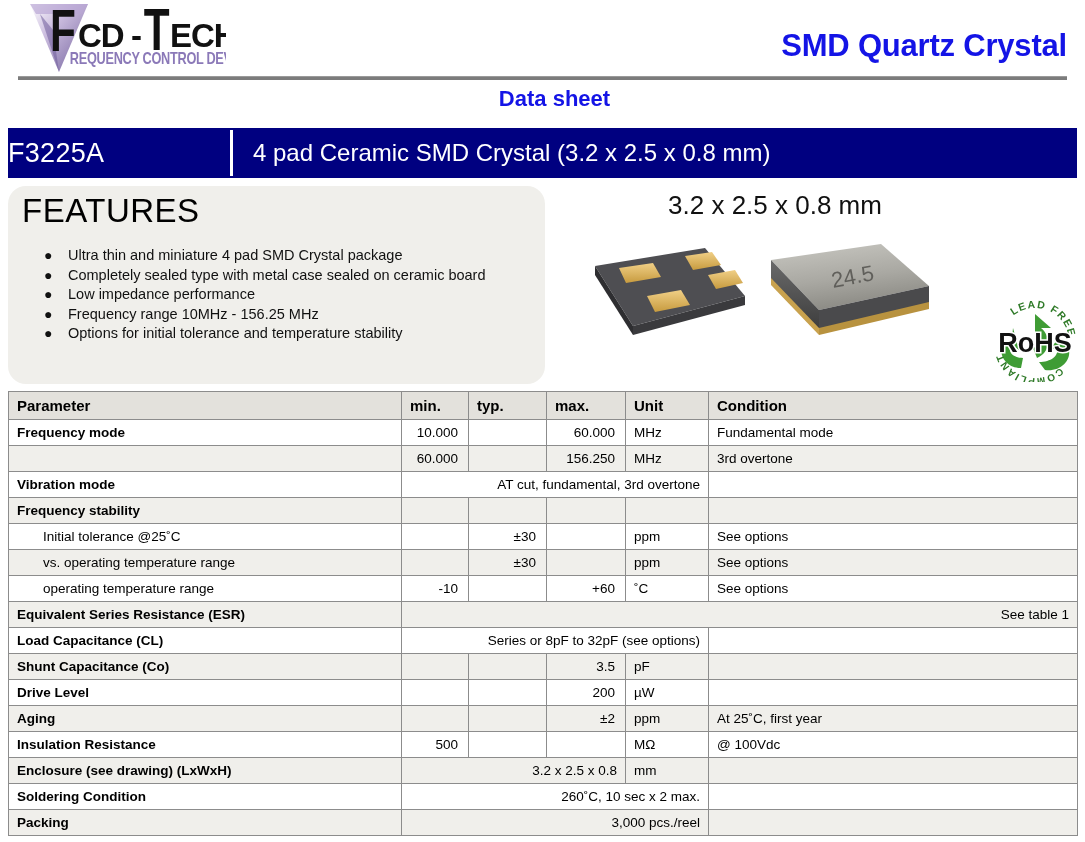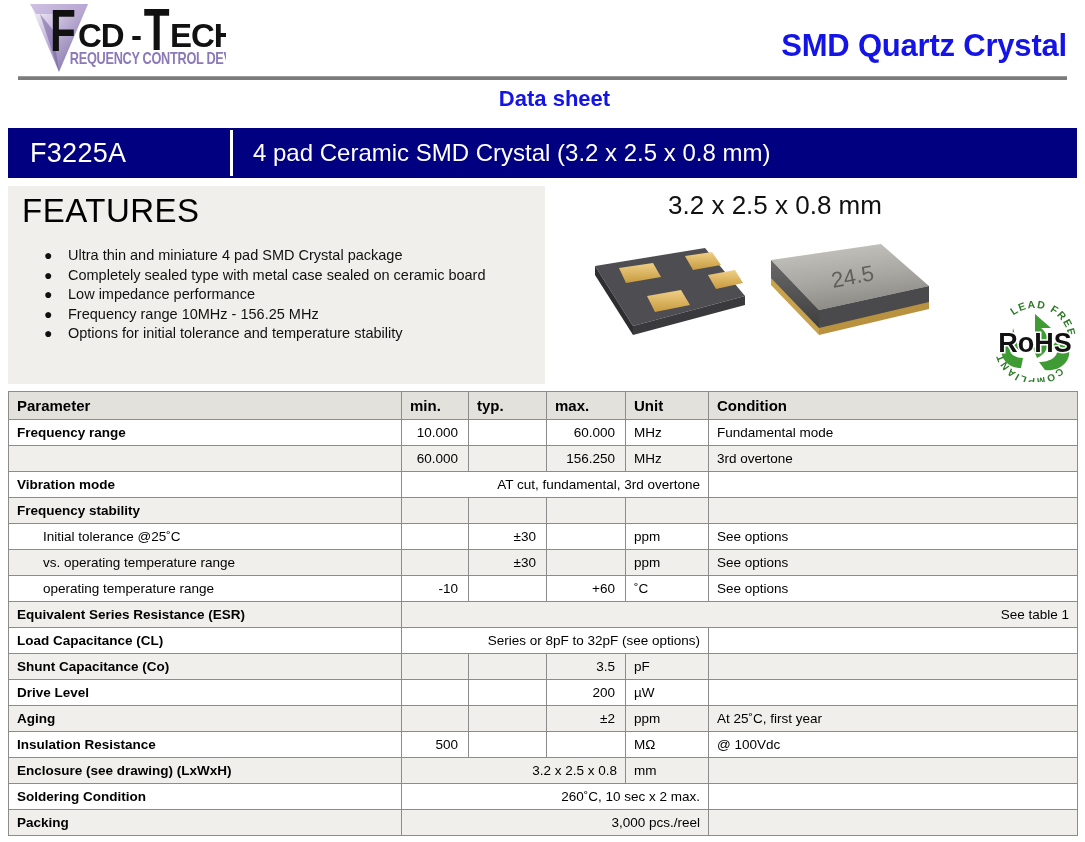--- a/index.html
+++ b/index.html
@@ -74,21 +74,20 @@
     width: 1069px;
     height: 50px;
     background: #000080;
     display: flex;
     align-items: stretch;
   }
   #banner-part {
     width: 222px;
     display: flex;
     align-items: center;
-    padding-left: 22px;
     box-sizing: border-box;
     font-size: 27px;
     color: #ffffff;
     letter-spacing: 0.3px;
   }
   #banner-divider {
     width: 3px;
     background: #ffffff;
     margin: 2px 0;
   }
@@ -103,20 +102,21 @@
   }
 
   
   #features-panel {
     position: absolute;
     left: 8px;
     top: 186px;
     width: 537px;
     height: 198px;
     background: #f0efeb;
+    border-radius: 18px;
   }
   #features-heading {
     position: absolute;
     left: 14px;
     top: 6px;
     font-size: 33px;
     font-weight: normal;
     letter-spacing: 0.5px;
   }
   #features-list {
@@ -348,21 +348,21 @@
       <th>Parameter</th>
       <th class="num">min.</th>
       <th class="num">typ.</th>
       <th class="num">max.</th>
       <th>Unit</th>
       <th>Condition</th>
     </tr>
   </thead>
   <tbody id="spec-body">
       <tr class="plain">
-        <td class="param">Frequency range</td>
+        <td class="param">Frequency mode</td>
         <td class="num">10.000</td>
         <td class="num"></td>
         <td class="num">60.000</td>
         <td class="unit">MHz</td>
         <td>Fundamental mode</td>
       </tr>
       <tr class="shade">
         <td></td>
         <td class="num">60.000</td>
         <td class="num"></td>

